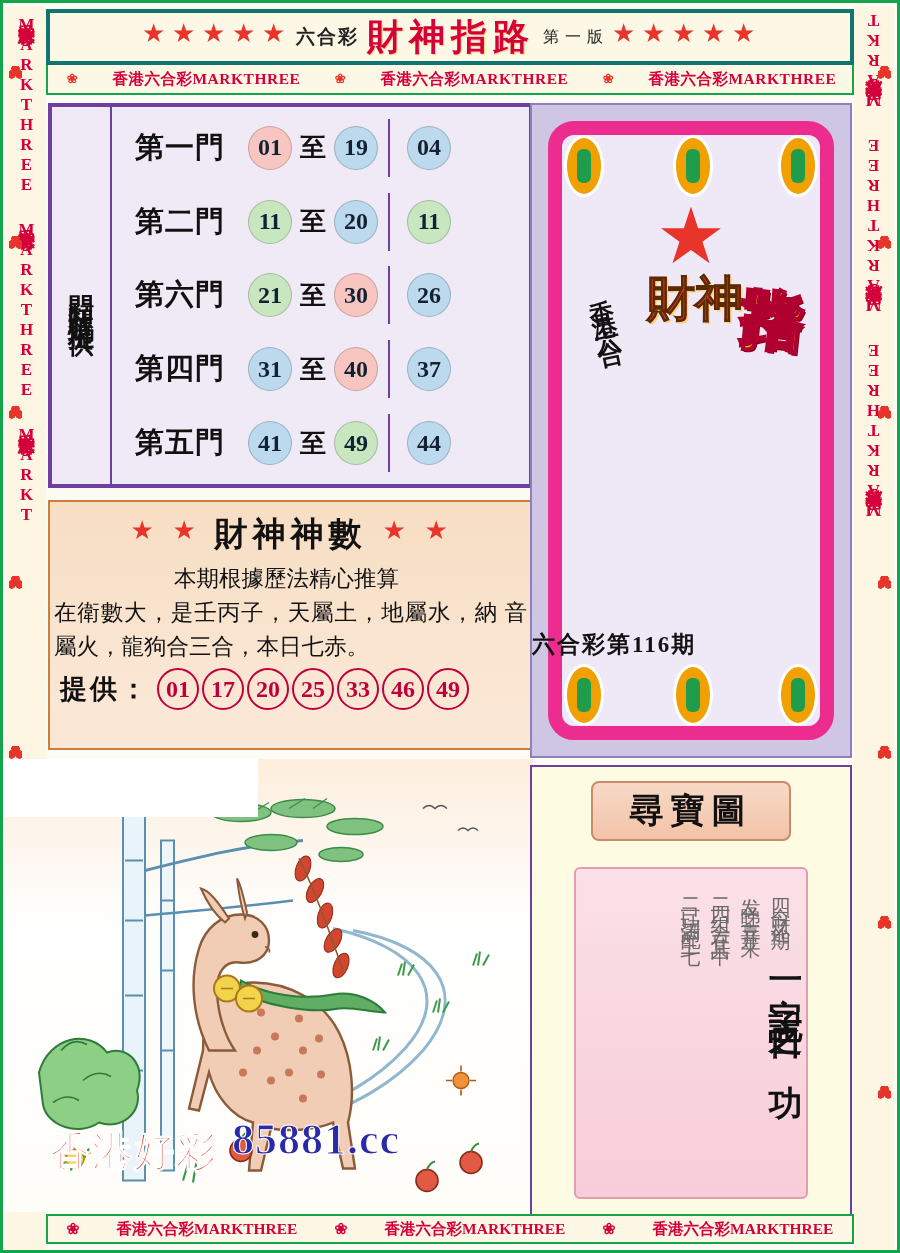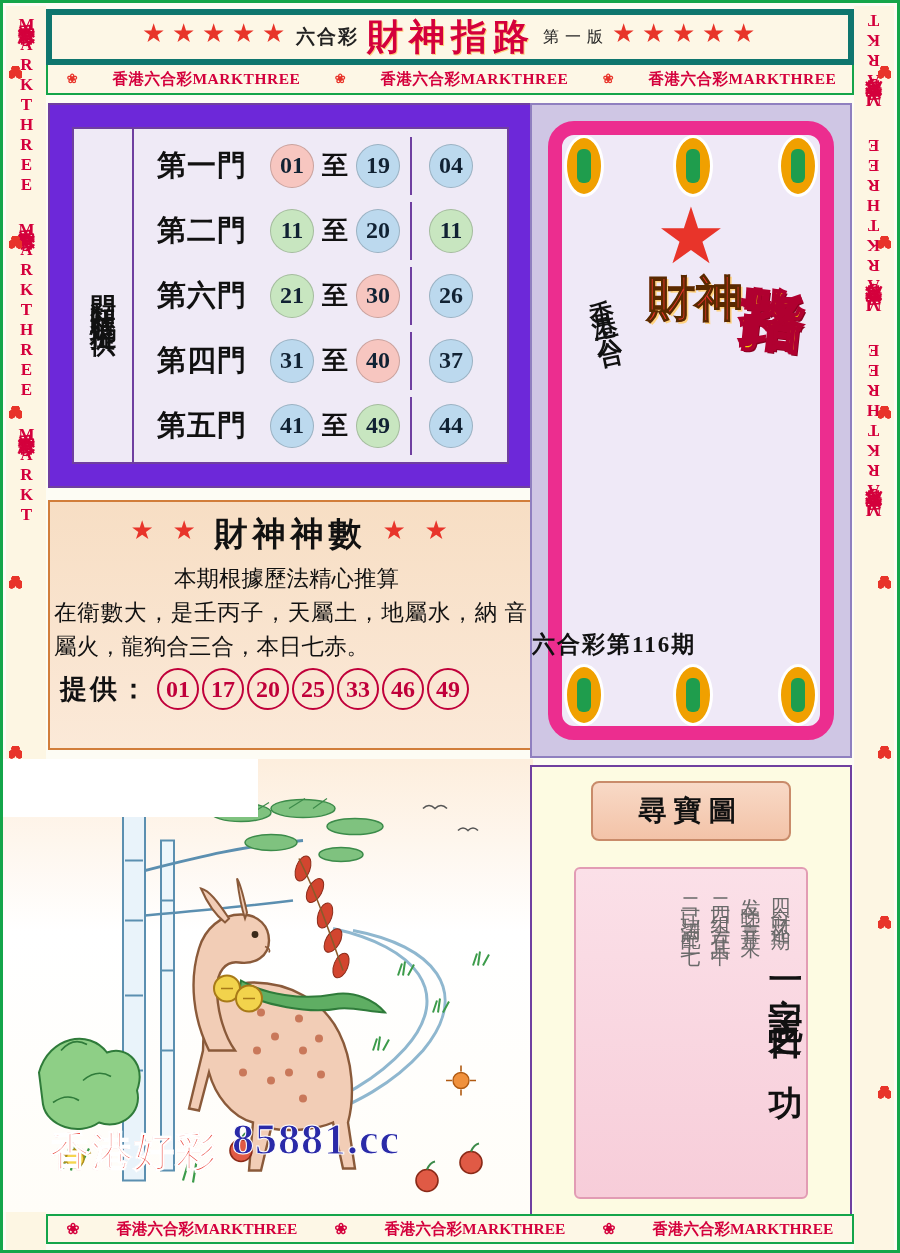--- a/index.html
+++ b/index.html
@@ -55,21 +55,21 @@
   
   #content {
     position:absolute; left:43px; top:6px; right:43px; bottom:6px;
   }
 
   
   .title-bar {
     position:relative;
     height:56px;
     background:#fdf7e6;
-    border:6px solid #0f766e;
+    border:4px solid #0f766e;
     display:flex; align-items:center; justify-content:center;
     gap:8px;
     overflow:hidden;
   }
   .stars { display:flex; gap:4px; }
   .star {
     width:0;height:0;
     font-size:0;
     color:transparent;
     position:relative;
@@ -130,21 +130,21 @@
   .col-right {
     position:absolute; right:2px; top:2px; width:322px; bottom:0;
   }
 
   
   .gate-panel {
     position:relative;
     height:385px;
     background:#6d28d9;
     border:2px solid #6f3fa0;
-    padding:22px;
+    padding:0;
   }
   .gate-inner {
     display:flex; height:100%;
     border:2px solid #6f3fa0;
     background:#efeaf6;
   }
   .gate-label {
     width:60px;
     display:flex; align-items:center; justify-content:center;
     border-right:2px solid #6f3fa0;
@@ -309,21 +309,21 @@
   .treasure-head {
     margin:14px auto 0 auto;
     width:200px; height:60px;
     background:linear-gradient(#f8d9c6,#f3c3a8);
     border:2px solid #c98b6a;
     border-radius:8px;
     display:flex;align-items:center;justify-content:center;
   }
   .treasure-head span {
     font-family:Liberation Sans, sans-serif;
-    font-weight:bold; font-size:28px; color:#111; letter-spacing:7px;
+    font-weight:bold; font-size:34px; color:#111; letter-spacing:7px;
   }
   .scroll {
     position:absolute; left:42px; right:42px; top:100px; bottom:34px;
     background:linear-gradient(#fbe0e8,#f7cdd9);
     border:2px solid #e29cb4;
     border-radius:6px;
     padding:14px 12px;
     display:flex; flex-direction:row-reverse; justify-content:flex-start; gap:4px;
   }
   .scroll-col {

